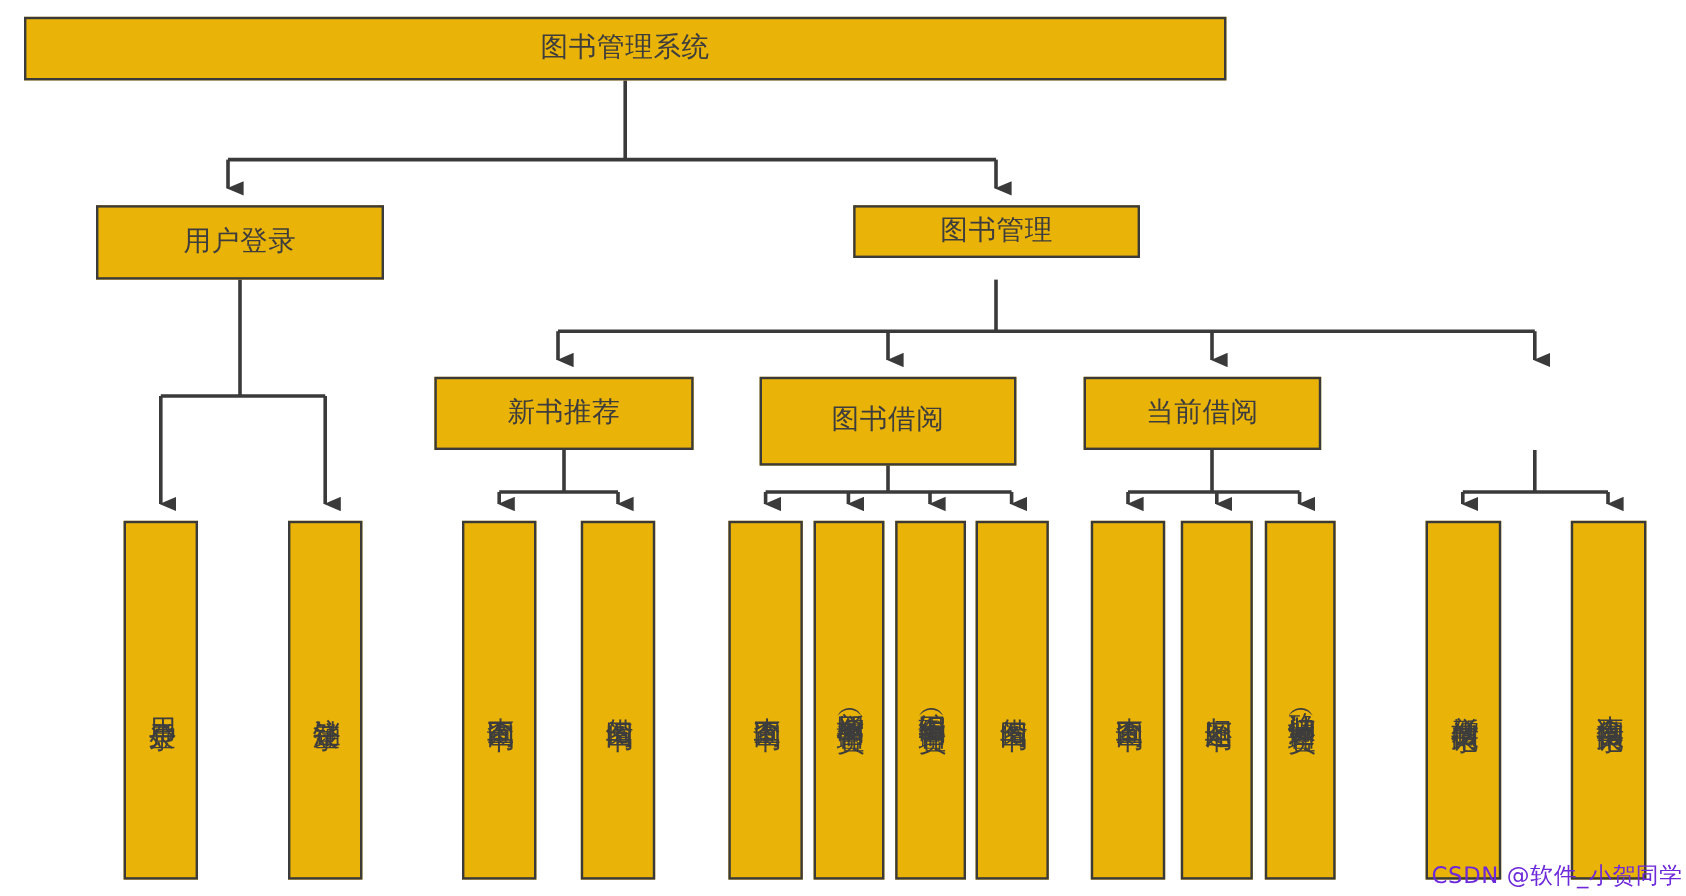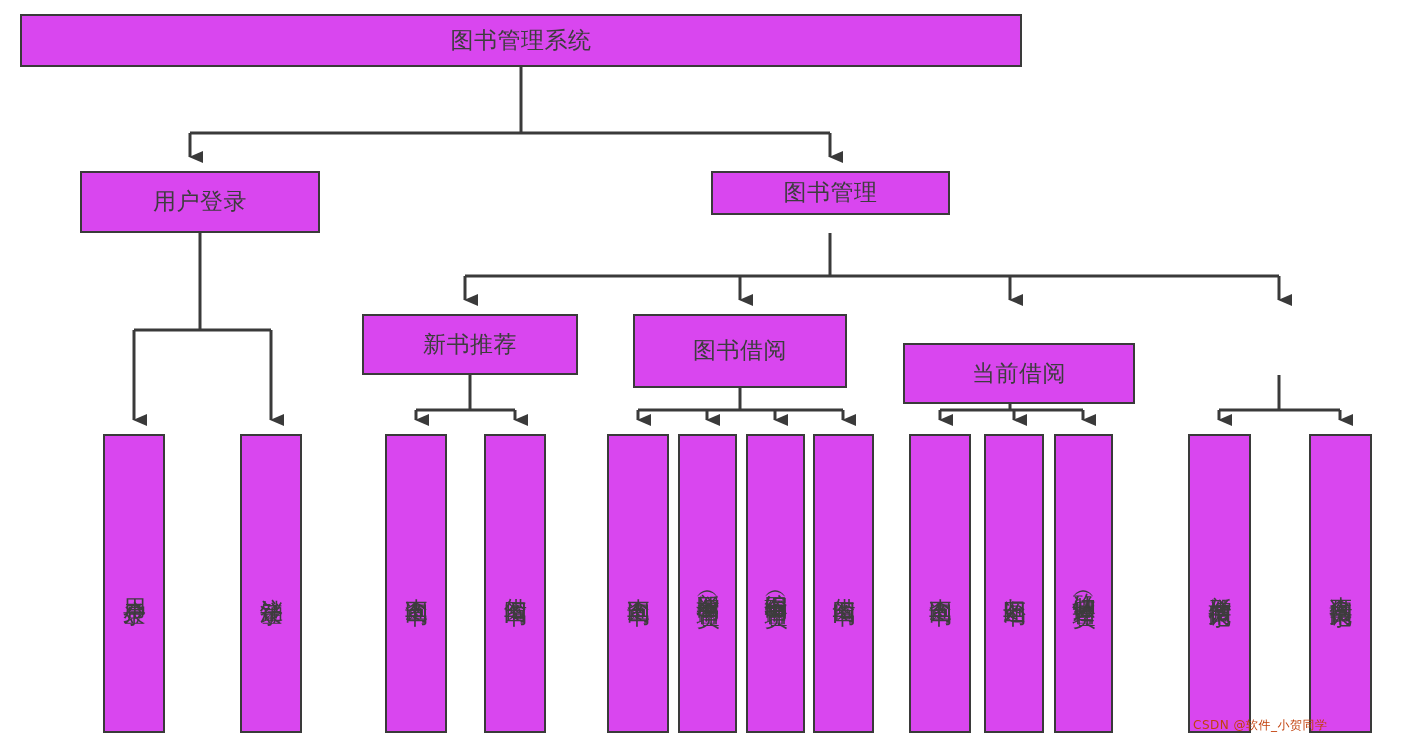--- a/index.html
+++ b/index.html
@@ -23,21 +23,21 @@
     left: 0;
     top: 0;
     width: 1405px;
     height: 747px;
     pointer-events: none;
   }
   .node {
     position: absolute;
     box-sizing: border-box;
     border: 2.5px solid #3a3a3a;
-    background: #d946ef;
+    background: #eab308;
     display: flex;
     align-items: center;
     justify-content: center;
     color: #3d3d3d;
     line-height: 1.12;
   }
   .node-h {
     font-size: 23px;
     letter-spacing: 0.5px;
   }
@@ -53,22 +53,22 @@
     padding: 2px 0;
     white-space: nowrap;
   }
   .node-v .vtext {
     writing-mode: vertical-rl;
     text-orientation: upright;
     display: block;
   }
   .watermark {
     position: absolute;
-    font-size: 12px;
-    color: #c2410c;
+    font-size: 19px;
+    color: #6d28d9;
     letter-spacing: 0.5px;
     white-space: nowrap;
     font-family: "DejaVu Sans", "Liberation Sans", sans-serif;
   }
 </style>
 </head>
 <body>
 
 <div id="canvas">
 
@@ -146,21 +146,21 @@
   <div class="node node-h" style="left: 711px; top: 171px; width: 239px; height: 44px;">
     <span>图书管理</span>
   </div>
 
   <div class="node node-h" style="left: 362px; top: 314px; width: 216px; height: 61px;">
     <span>新书推荐</span>
   </div>
   <div class="node node-h" style="left: 633px; top: 314px; width: 214px; height: 74px;">
     <span>图书借阅</span>
   </div>
-  <div class="node node-h" style="left: 903px; top: 314px; width: 232px; height: 61px; margin-top: 29px;">
+  <div class="node node-h" style="left: 903px; top: 314px; width: 198px; height: 61px;">
     <span>当前借阅</span>
   </div>
 
   <div class="node node-v" style="left: 103px; top: 434px; width: 62px; height: 299px;">
     <span class="vtext">用户登录</span>
   </div>
   <div class="node node-v" style="left: 240px; top: 434px; width: 62px; height: 299px;">
     <span class="vtext">注销登录</span>
   </div>
   <div class="node node-v" style="left: 385px; top: 434px; width: 62px; height: 299px;">

